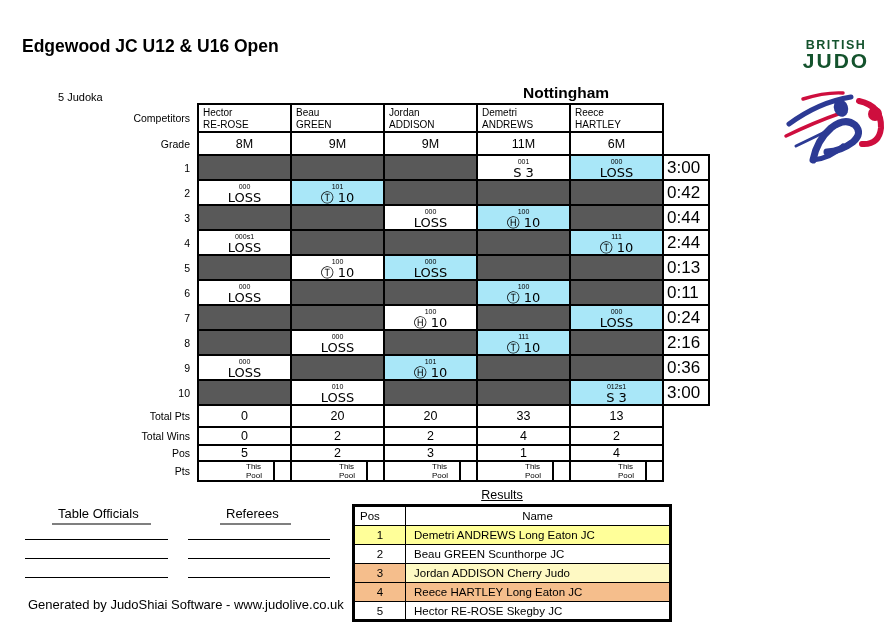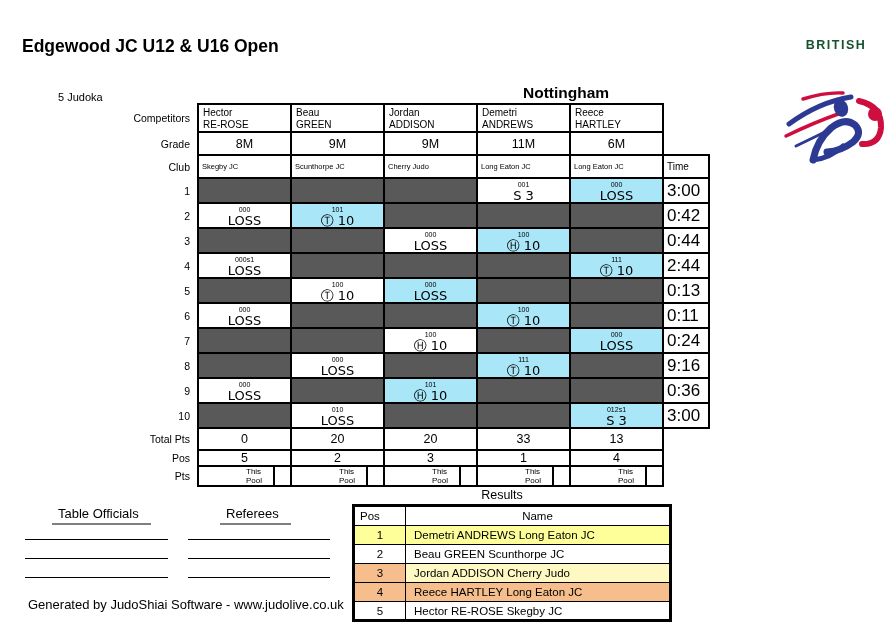--- a/index.html
+++ b/index.html
@@ -30,21 +30,21 @@
   .mcell{border:2px solid #000;vertical-align:top;}
   .timecell{border:2px solid #000;font-size:17px;padding-left:3px !important;vertical-align:middle;background:#fff;}
   .tot{text-align:center;font-size:12.5px;vertical-align:middle;}
   .code{font-size:7px;line-height:8px;text-align:center;padding-top:2px;}
   .result{font-size:13px;line-height:13px;text-align:center;font-family:"DejaVu Sans","Liberation Sans",sans-serif;}
   .pool-split{display:flex;height:100%;padding-left:44px;}
   .pool-left{width:58%;border-right:2px solid #000;font-size:8px;display:flex;align-items:center;padding-left:3px;}
   .pool-right{flex:1;}
 
   
-  .results-title{left:352px;top:488px;width:300px;text-align:center;font-size:12.5px;}
+  .results-title{left:352px;top:488px;width:300px;text-align:center;font-size:12.5px;text-decoration:underline;}
   table.results{position:absolute;left:352px;top:504px;border-collapse:collapse;table-layout:fixed;border:3px solid #000;}
   table.results td{border:1.5px solid #000;padding:0;font-size:11.5px;vertical-align:middle;overflow:hidden;}
   td.rpos{width:45px;text-align:center;}
   td.rname{width:255px;padding-left:8px !important;text-align:left;}
   td.rh-pos{width:45px;padding-left:5px !important;}
   td.rh-name{width:255px;text-align:center;}
 
   
   .sig-heading{font-size:13px;border-bottom:2px solid #7f7f7f;padding:0 12px 2px 6px;}
   .sig-line{border-top:1.5px solid #000;height:0;}
@@ -58,20 +58,21 @@
   <div>Edgewood JC U12 &amp; U16 Open</div>
 </div>
 <div class="abs judoka-count">5 Judoka</div>
 <div class="abs venue-block">
   <div>Nottingham</div>
   <div>27/04/2025</div>
 </div>
 
 <div class="abs logo">
   <div class="l1">BRITISH</div>
+  <div class="l2">JUDO</div>
 </div>
 <svg class="abs logo-figure" width="106" height="90" viewBox="0 0 106 90">
   <path d="M6,44 Q36,22 68,17" stroke="#2C3A94" stroke-width="5" fill="none" stroke-linecap="round"></path>
   <path d="M20,19 Q42,12 60,13" stroke="#CE0E3E" stroke-width="3.5" fill="none" stroke-linecap="round"></path>
   <path d="M3,56 Q32,42 58,33" stroke="#CE0E3E" stroke-width="3.5" fill="none" stroke-linecap="round"></path>
   <path d="M13,66 Q36,55 54,46" stroke="#2C3A94" stroke-width="3" fill="none" stroke-linecap="round"></path>
   <ellipse cx="58" cy="28" rx="7" ry="9" fill="#2C3A94" transform="rotate(-18 58 28)"></ellipse>
   <path d="M30,80 Q34,60 48,48 Q62,37 72,45 Q80,53 70,62 Q58,71 44,72" stroke="#2C3A94" stroke-width="7" fill="none" stroke-linecap="round"></path>
   <path d="M30,80 Q48,78 60,66" stroke="#2C3A94" stroke-width="5" fill="none" stroke-linecap="round"></path>
   <circle cx="92" cy="34" r="7" fill="#CE0E3E"></circle>
@@ -115,29 +116,20 @@
     </tr>
     <tr style="height:23px">
       <td class="lbl">Grade</td>
       <td class="b grade">8M</td>
       <td class="b grade">9M</td>
       <td class="b grade">9M</td>
       <td class="b grade">11M</td>
       <td class="b grade">6M</td>
       <td class="nb"></td>
     </tr>
-    <tr style="height:23px">
-      <td class="lbl">Club</td>
-      <td class="b club">Skegby JC</td>
-      <td class="b club">Scunthorpe JC</td>
-      <td class="b club">Cherry Judo</td>
-      <td class="b club">Long Eaton JC</td>
-      <td class="b club">Long Eaton JC</td>
-      <td class="b timehead">Time</td>
-    </tr>
   </tbody>
   <tbody id="match-rows">
       <tr style="height: 23px;">
         <td class="lbl">1</td>
         <td class="mcell" style="background: rgb(89, 89, 89);"></td>
         <td class="mcell" style="background: rgb(89, 89, 89);"></td>
         <td class="mcell" style="background: rgb(89, 89, 89);"></td>
         <td class="mcell" style="background: rgb(255, 255, 255);">
           <div class="code">001</div>
           <div class="result">S 3</div>
@@ -244,21 +236,21 @@
         <td class="mcell" style="background: rgb(255, 255, 255);">
           <div class="code">000</div>
           <div class="result">LOSS</div>
         </td>
         <td class="mcell" style="background: rgb(89, 89, 89);"></td>
         <td class="mcell" style="background: rgb(169, 231, 248);">
           <div class="code">111</div>
           <div class="result">Ⓣ 10</div>
         </td>
         <td class="mcell" style="background: rgb(89, 89, 89);"></td>
-        <td class="timecell">9:16</td>
+        <td class="timecell">2:16</td>
       </tr>
       <tr style="height: 23px;">
         <td class="lbl">9</td>
         <td class="mcell" style="background: rgb(255, 255, 255);">
           <div class="code">000</div>
           <div class="result">LOSS</div>
         </td>
         <td class="mcell" style="background: rgb(89, 89, 89);"></td>
         <td class="mcell" style="background: rgb(169, 231, 248);">
           <div class="code">101</div>
@@ -287,20 +279,29 @@
   <tbody>
     <tr style="height:22px">
       <td class="lbl">Total Pts</td>
       <td class="b tot">0</td>
       <td class="b tot">20</td>
       <td class="b tot">20</td>
       <td class="b tot">33</td>
       <td class="b tot">13</td>
       <td class="nb"></td>
     </tr>
+    <tr style="height:18px">
+      <td class="lbl">Total Wins</td>
+      <td class="b tot">0</td>
+      <td class="b tot">2</td>
+      <td class="b tot">2</td>
+      <td class="b tot">4</td>
+      <td class="b tot">2</td>
+      <td class="nb"></td>
+    </tr>
     <tr style="height:16px">
       <td class="lbl">Pos</td>
       <td class="b tot">5</td>
       <td class="b tot">2</td>
       <td class="b tot">3</td>
       <td class="b tot">1</td>
       <td class="b tot">4</td>
       <td class="nb"></td>
     </tr>
     <tr style="height:19px">

